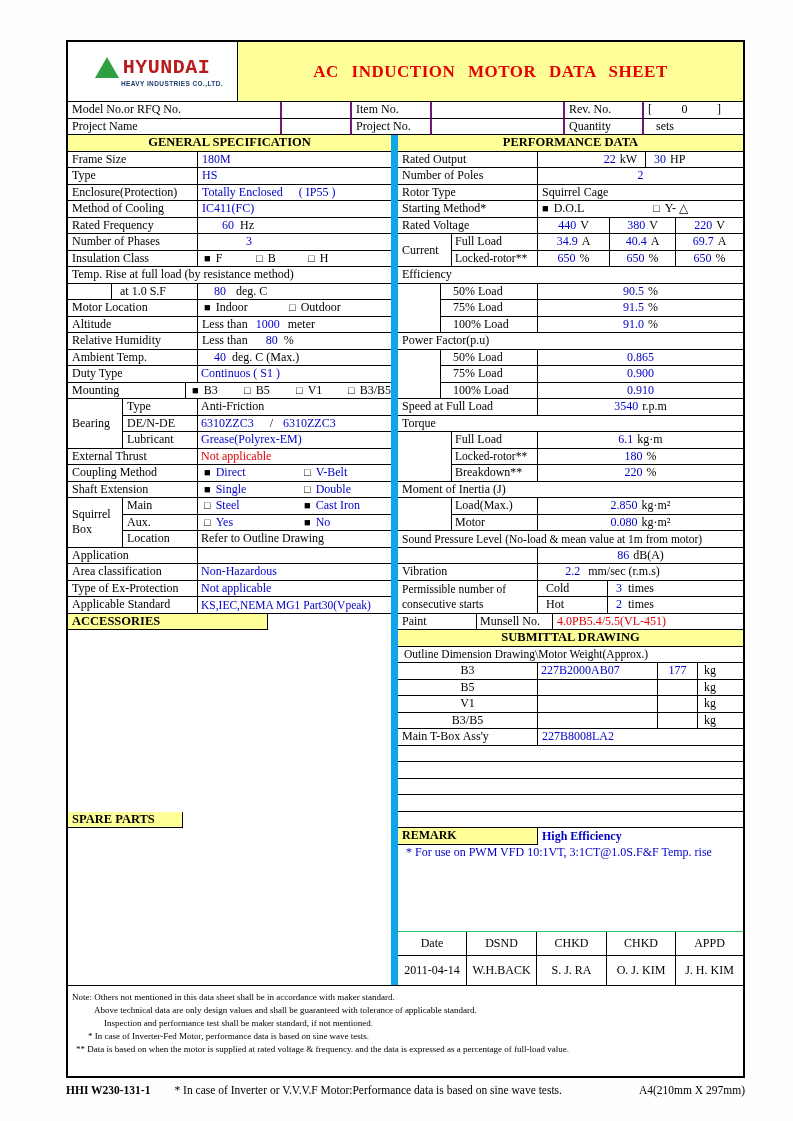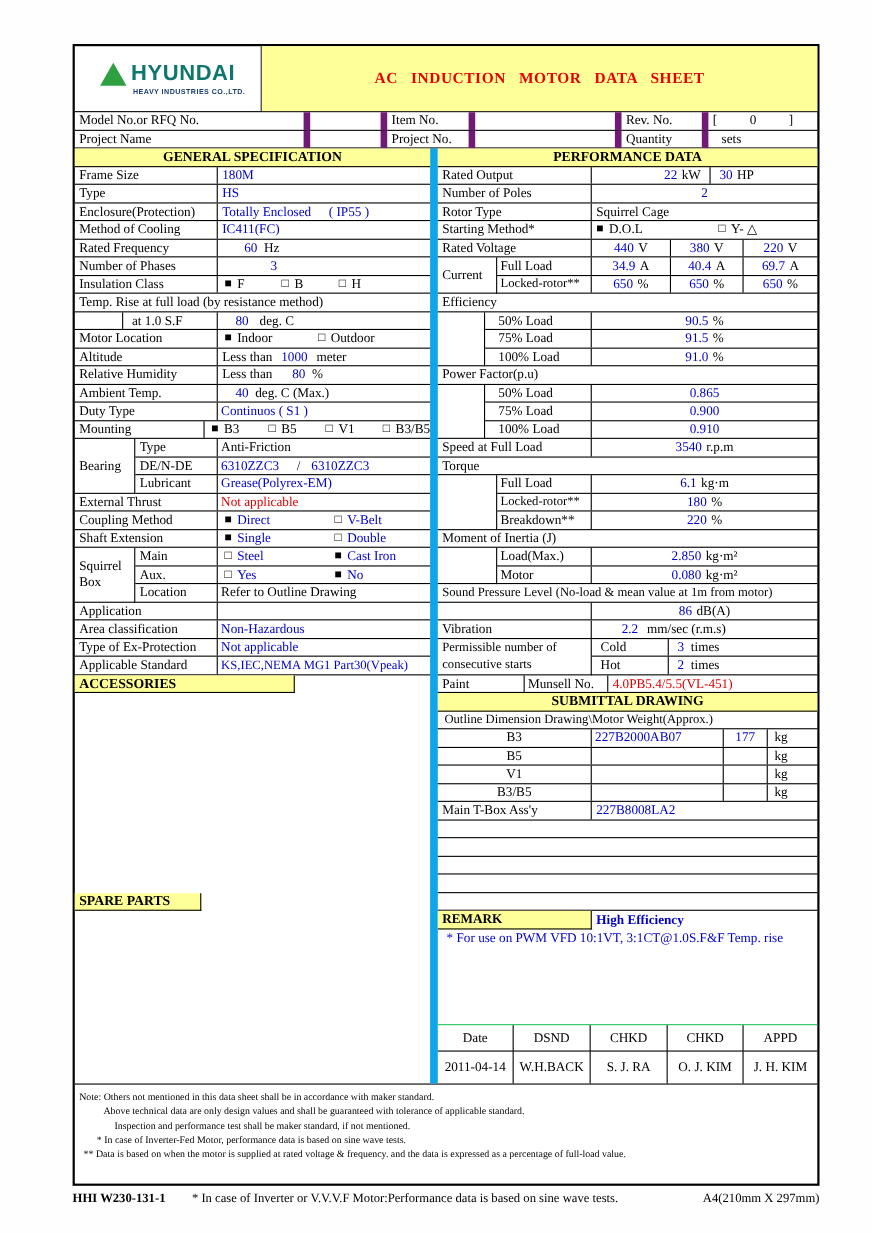--- a/index.html
+++ b/index.html
@@ -3,27 +3,27 @@
 <meta charset="utf-8">
 <style>
   *{margin:0;padding:0;box-sizing:border-box}
   html,body{width:793px;height:1121px;background:#fefefe;font-family:"Liberation Serif","DejaVu Serif",serif;color:#000}
   .doc{position:absolute;left:66px;top:40px;width:679px;border:2px solid #000;background:#fff}
   
   .hdr{display:flex;height:60px;border-bottom:1px solid #000}
   .logo-box{width:170px;border-right:1px solid #000;display:flex;flex-direction:column;align-items:center;justify-content:center}
   .logo-top{display:flex;align-items:center;gap:4px}
   .tri{width:0;height:0;border-left:12px solid transparent;border-right:12px solid transparent;border-bottom:21px solid #2FA042}
-  .brand{font-family:Liberation Sans, sans-serif;font-weight:bold;font-size:20px;color:#0f766e;letter-spacing:.5px}
+  .brand{font-family:Liberation Mono, monospace;font-weight:bold;font-size:20px;color:#b91c1c;letter-spacing:.5px}
   .logo-sub{font-family:"Liberation Sans","DejaVu Sans",sans-serif;font-weight:bold;font-size:6.5px;color:#1A3C6E;letter-spacing:.4px;margin-top:1px;align-self:flex-end;margin-right:14px}
   .title-box{flex:1;background:#FFFF99;display:flex;align-items:center;justify-content:center}
-  .title{font-size:14px;font-weight:bold;color:#E60000;word-spacing:8px;letter-spacing:.5px}
+  .title{font-size:17px;font-weight:bold;color:#E60000;word-spacing:8px;letter-spacing:.5px}
   
   .info{display:grid;grid-template-columns:214px 70px 80px 133px 79px 99px}
-  .info>div{height:16.5px;border-bottom:1px solid #000;border-right:6px solid #701a75;font-size:12px;display:flex;align-items:center;padding:0 4px}
+  .info>div{height:16.5px;border-bottom:1px solid #000;border-right:2px solid #701a75;font-size:12px;display:flex;align-items:center;padding:0 4px}
   .info>div:nth-child(6n){border-right:none}
   .revcell{justify-content:space-between;padding-right:22px !important}
   
   .main{display:flex;height:850px}
   .col-l{width:330px;border-right:7px solid #0ea5e9;height:850px}
   .col-r{width:345px;height:850px}
   .sec-title{height:16.5px;border-bottom:1px solid #000;background:#FFFF99;font-weight:bold;display:flex;align-items:center;justify-content:center;font-size:12.5px}
   .r{display:flex;height:16.5px;border-bottom:1px solid #000;font-size:12px}
   .r>div{display:flex;align-items:center}
   .rnb{border-bottom:none}

